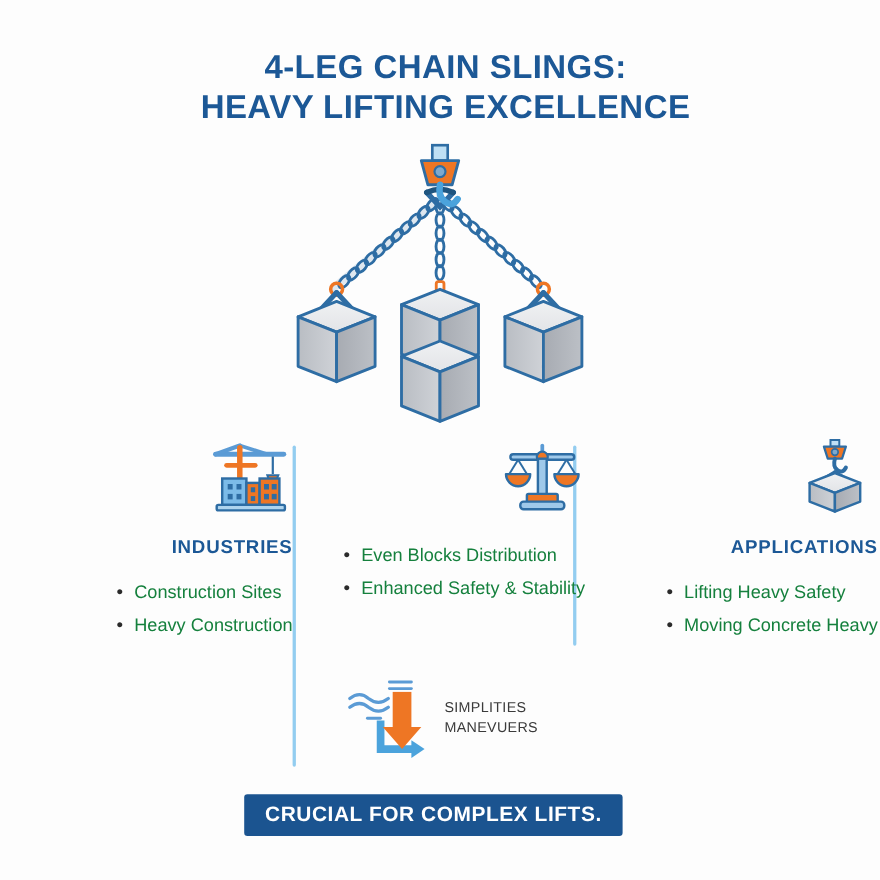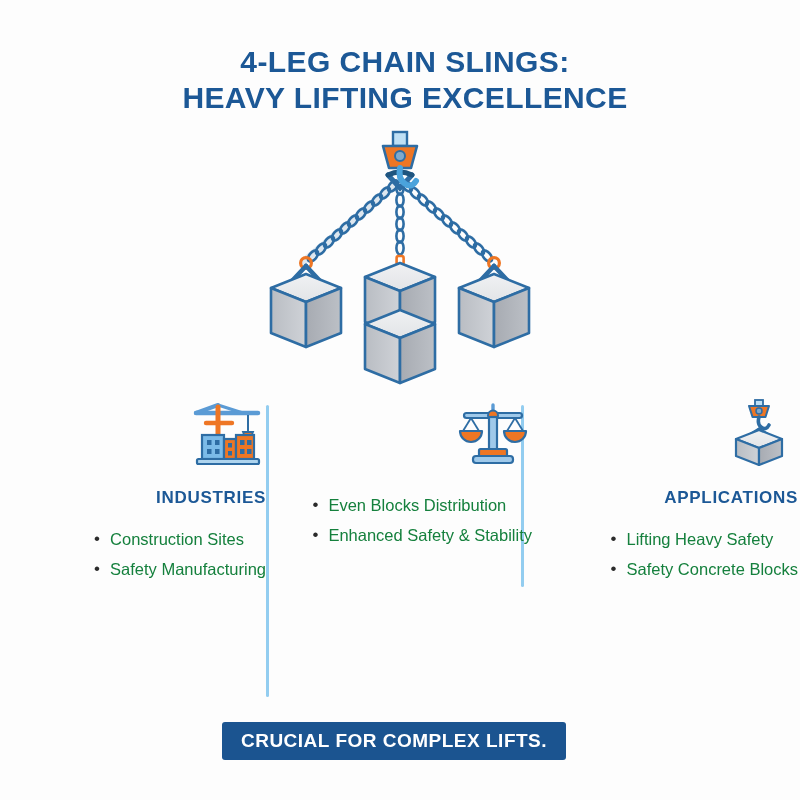--- a/index.html
+++ b/index.html
@@ -313,21 +313,21 @@
           <rect x="59" y="41" width="4.5" height="5" fill="#2e6da4"></rect>
           <rect x="52" y="50" width="4.5" height="5" fill="#2e6da4"></rect>
           <rect x="59" y="50" width="4.5" height="5" fill="#2e6da4"></rect>
 
           <rect x="9" y="60" width="62" height="5" rx="1.5" fill="#aed4ee" stroke="#2e6da4" stroke-width="2.2"></rect>
         </svg>
       </div>
       <div class="col-head">INDUSTRIES</div>
       <ul class="bullets">
         <li>Construction Sites</li>
-        <li>Safety Manufacturing</li>
+        <li>Heavy Construction</li>
       </ul>
     </div>
 
     <div class="col">
       <div class="col-icon">
         <svg width="78" height="72" viewBox="0 0 78 72" xmlns="http://www.w3.org/2000/svg">
 
           <line x1="39" y1="6" x2="39" y2="16" stroke="#5b9bd5" stroke-width="3.4" stroke-linecap="round"></line>
 
           <rect x="10" y="14" width="58" height="5" rx="2.5" fill="#9fc9ea" stroke="#2e6da4" stroke-width="2.2"></rect>
@@ -380,23 +380,45 @@
           <path d="M39 30 L52 38" fill="none" stroke="#2e6da4" stroke-width="3" stroke-linecap="round"></path>
 
           <polygon points="16,40 39,31 62,40 39,49" fill="url(#appTop)" stroke="#2e6da4" stroke-width="2.2" stroke-linejoin="round"></polygon>
           <polygon points="16,40 39,49 39,66 16,57" fill="url(#appLeft)" stroke="#2e6da4" stroke-width="2.2" stroke-linejoin="round"></polygon>
           <polygon points="62,40 39,49 39,66 62,57" fill="url(#appRight)" stroke="#2e6da4" stroke-width="2.2" stroke-linejoin="round"></polygon>
         </svg>
       </div>
       <div class="col-head">APPLICATIONS</div>
       <ul class="bullets">
         <li>Lifting Heavy Safety</li>
-        <li>Safety Concrete Blocks</li>
+        <li>Moving Concrete Heavy</li>
       </ul>
     </div>
   </div>
 
+  <div class="simplify">
+    <div class="simplify-icon">
+      <svg width="86" height="78" viewBox="0 0 86 78" xmlns="http://www.w3.org/2000/svg">
+
+        <line x1="42" y1="7" x2="62" y2="7" stroke="#5b9bd5" stroke-width="2.6" stroke-linecap="round"></line>
+        <line x1="42" y1="13" x2="62" y2="13" stroke="#5b9bd5" stroke-width="2.6" stroke-linecap="round"></line>
+        <path d="M6 22 q9 -7 17 0 q9 7 18 0" fill="none" stroke="#5b9bd5" stroke-width="3" stroke-linecap="round"></path>
+        <path d="M6 30 q9 -7 17 0 q9 7 18 0" fill="none" stroke="#5b9bd5" stroke-width="3" stroke-linecap="round"></path>
+        <line x1="22" y1="40" x2="34" y2="40" stroke="#5b9bd5" stroke-width="2.6" stroke-linecap="round"></line>
+
+        <path d="M34 42 L34 68 L66 68" fill="none" stroke="#4ba3dc" stroke-width="7" stroke-linejoin="miter"></path>
+        <path d="M62 60 L74 68 L62 76 Z" fill="#4ba3dc"></path>
+
+        <rect x="45" y="16" width="17" height="34" fill="#ee7624"></rect>
+        <path d="M36 48 L71 48 L53.5 68 Z" fill="#ee7624"></path>
+      </svg>
+    </div>
+    <div class="simplify-text">
+      <div>SIMPLITIES</div>
+      <div>MANEVUERS</div>
+    </div>
+  </div>
 
   <div class="banner">
     <span class="banner-text">CRUCIAL FOR COMPLEX LIFTS.</span>
   </div>
 
 </div>
 
 </body></html>

